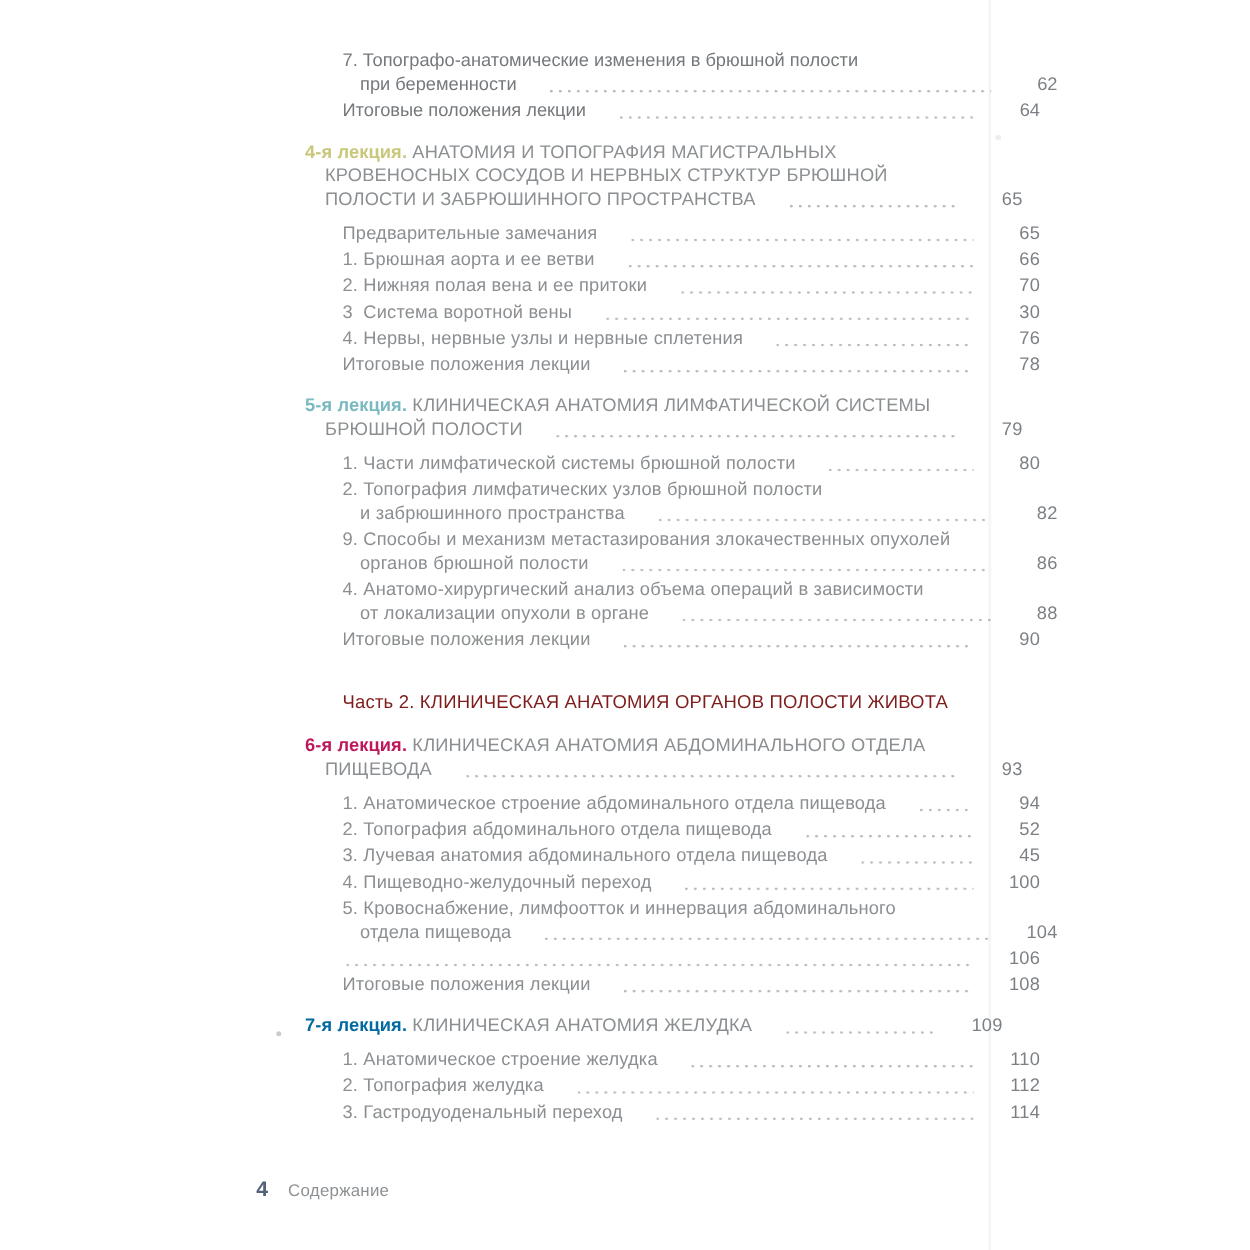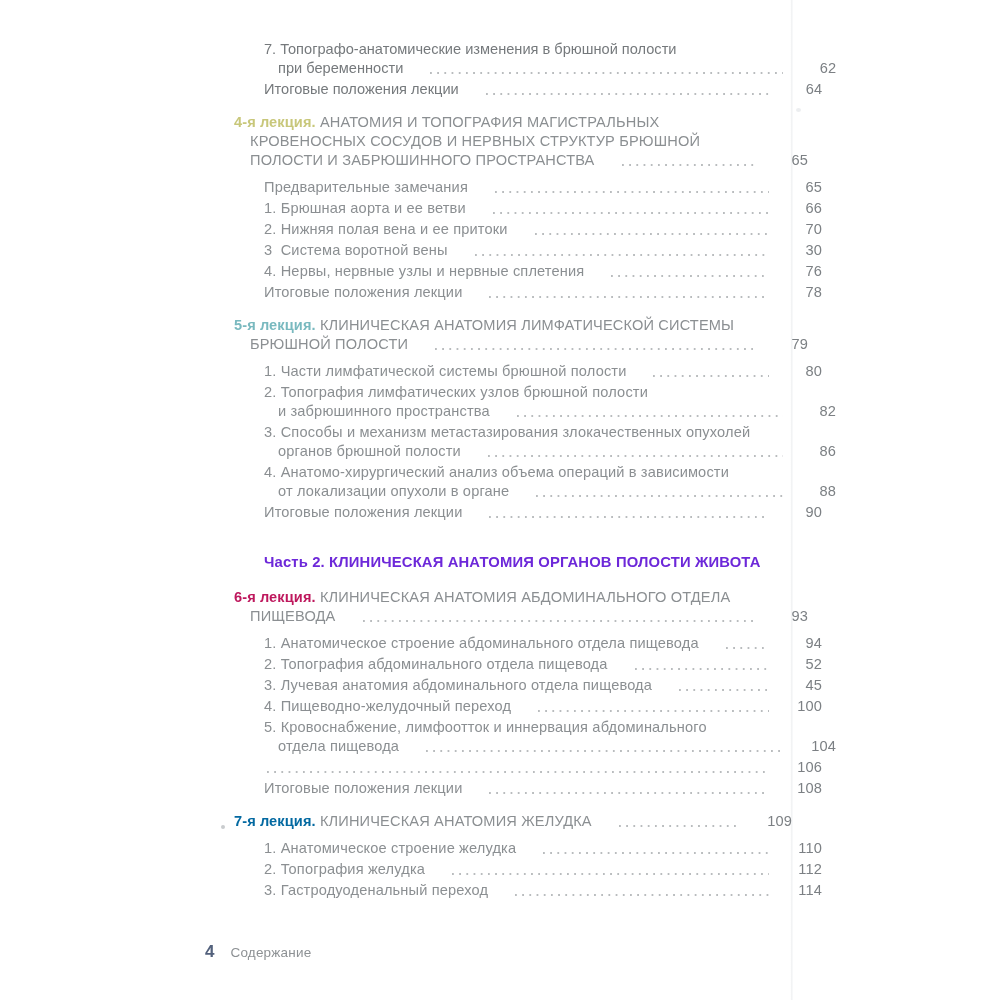--- a/index.html
+++ b/index.html
@@ -35,21 +35,21 @@
     position: absolute;
     top: 0;
     right: 207px;
     width: 3px;
     height: 1000px;
     background: linear-gradient(to right, rgba(240,241,243,0.0), rgba(238,240,242,0.55));
   }
 
   #toc {
     position: absolute;
-    left: 234px;
+    left: 244px;
     top: 40px;
     width: 558px;
   }
 
   
   .row {
     position: relative;
     display: flex;
     align-items: flex-end;
     width: 100%;
@@ -122,22 +122,22 @@
     letter-spacing: 0.15px;
   }
 
   
   .part-heading {
     margin-top: 30px;
     margin-bottom: 16px;
     padding-left: 30px;
     font-size: 14.8px;
     line-height: 20px;
-    font-weight: bold;
-    color: #6d28d9;
+    font-weight: normal;
+    color: #7f1d1d;
     letter-spacing: 0.15px;
   }
 
   
   .items { margin-top: 8px; }
 
   .group { margin-bottom: 0px; }
 
   
   #footer {
@@ -263,21 +263,21 @@
           </div>
           <div class="group">
             <div class="cont lvl-item">2. Топография лимфатических узлов брюшной полости</div>
             <div class="row lvl-item-c">
               <span class="txt">и забрюшинного пространства</span>
               <span class="leader"></span>
               <span class="pg">82</span>
             </div>
           </div>
           <div class="group">
-            <div class="cont lvl-item">3. Способы и механизм метастазирования злокачественных опухолей</div>
+            <div class="cont lvl-item">9. Способы и механизм метастазирования злокачественных опухолей</div>
             <div class="row lvl-item-c">
               <span class="txt">органов брюшной полости</span>
               <span class="leader"></span>
               <span class="pg">86</span>
             </div>
           </div>
           <div class="group">
             <div class="cont lvl-item">4. Анатомо-хирургический анализ объема операций в зависимости</div>
             <div class="row lvl-item-c">
               <span class="txt">от локализации опухоли в органе</span>

